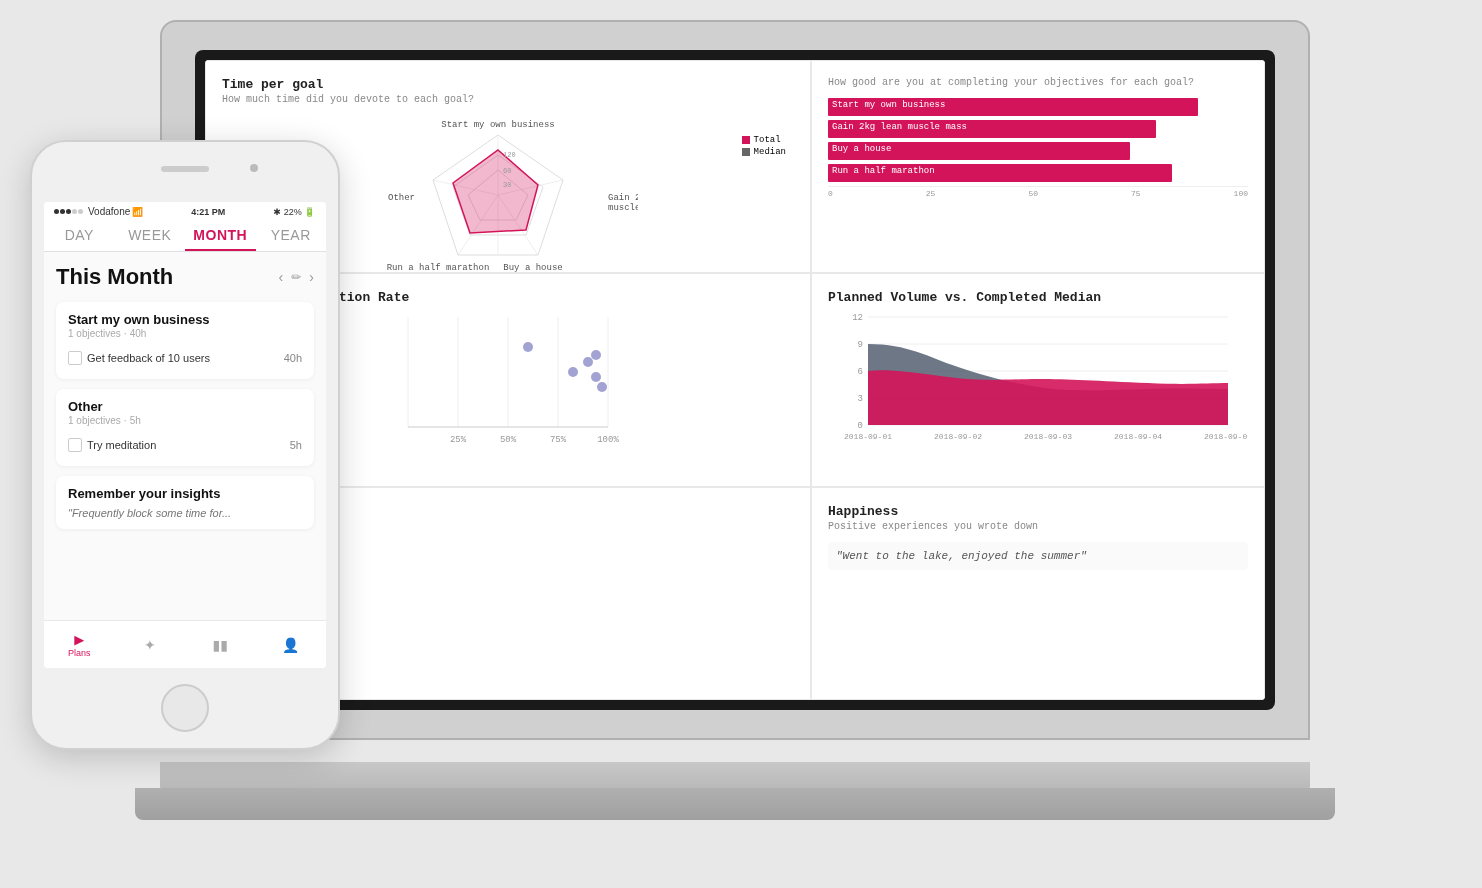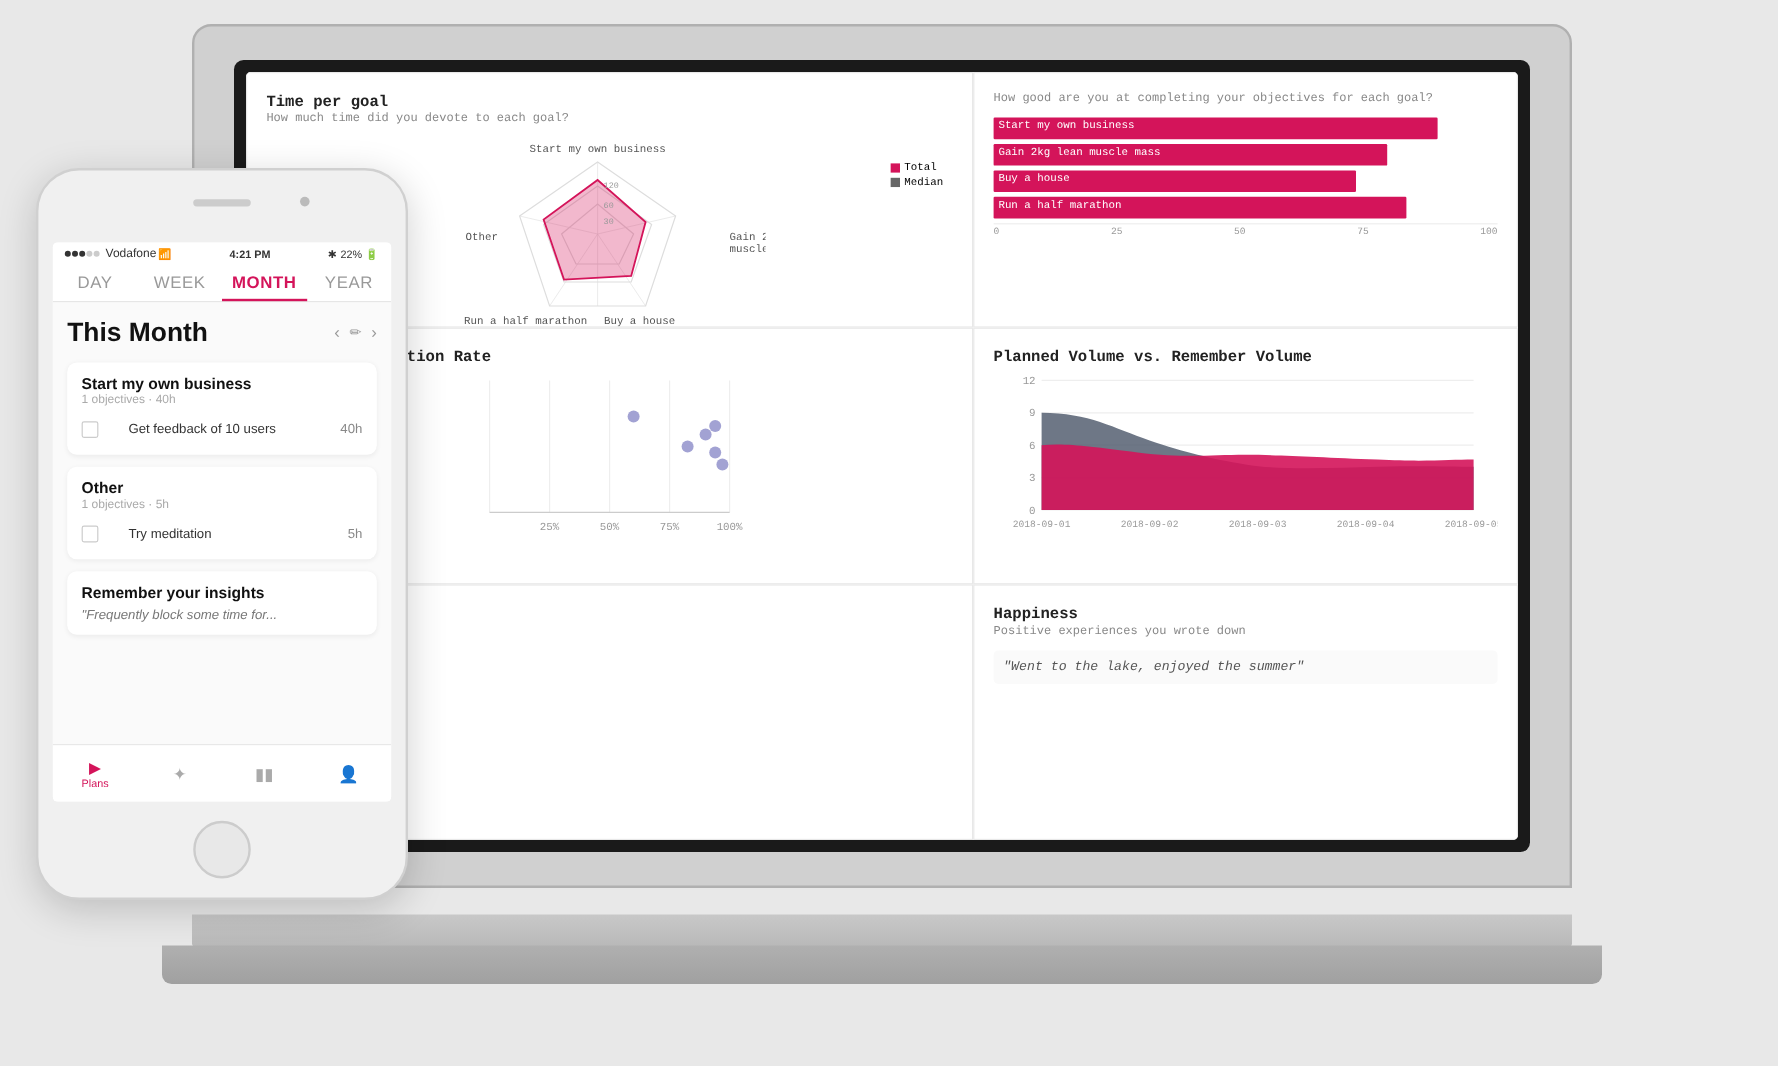--- a/index.html
+++ b/index.html
@@ -325,21 +325,21 @@
       margin-bottom: 1px;
     }
     .goal-meta {
       font-size: 10px;
       color: #aaa;
       margin-bottom: 8px;
     }
     .objective-row {
       display: flex;
       align-items: center;
-      gap: 25px;
+      gap: 5px;
       padding: 4px 0;
     }
     .obj-checkbox {
       width: 14px;
       height: 14px;
       border: 1.5px solid #ccc;
       border-radius: 2px;
       flex-shrink: 0;
     }
     .obj-label {
@@ -523,21 +523,21 @@
             <circle cx="150" cy="40" r="5" fill="#7b7bc0" fill-opacity="0.7"></circle>
             <circle cx="195" cy="65" r="5" fill="#7b7bc0" fill-opacity="0.7"></circle>
             <circle cx="210" cy="55" r="5" fill="#7b7bc0" fill-opacity="0.7"></circle>
             <circle cx="218" cy="48" r="5" fill="#7b7bc0" fill-opacity="0.7"></circle>
             <circle cx="218" cy="70" r="5" fill="#7b7bc0" fill-opacity="0.7"></circle>
             <circle cx="224" cy="80" r="5" fill="#7b7bc0" fill-opacity="0.7"></circle>
           </svg>
         </div>
 
         <div class="panel panel-area">
-          <div class="panel-title">Planned Volume vs. Remember Volume</div>
+          <div class="panel-title">Planned Volume vs. Completed Median</div>
           <svg class="area-svg" viewBox="0 0 420 140">
 
             <line x1="40" y1="10" x2="400" y2="10" stroke="#eee" stroke-width="1"></line>
             <line x1="40" y1="37" x2="400" y2="37" stroke="#eee" stroke-width="1"></line>
             <line x1="40" y1="64" x2="400" y2="64" stroke="#eee" stroke-width="1"></line>
             <line x1="40" y1="91" x2="400" y2="91" stroke="#eee" stroke-width="1"></line>
             <line x1="40" y1="118" x2="400" y2="118" stroke="#eee" stroke-width="1"></line>
 
             <text x="35" y="13" text-anchor="end" font-size="9" fill="#999">12</text>
             <text x="35" y="40" text-anchor="end" font-size="9" fill="#999">9</text>

